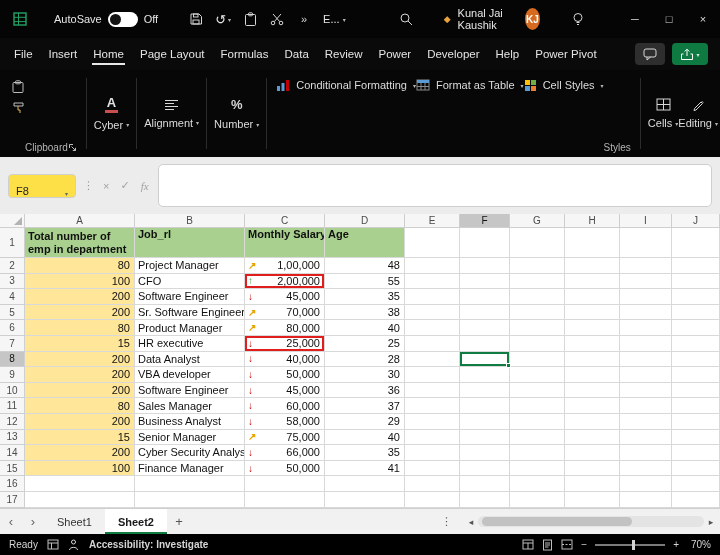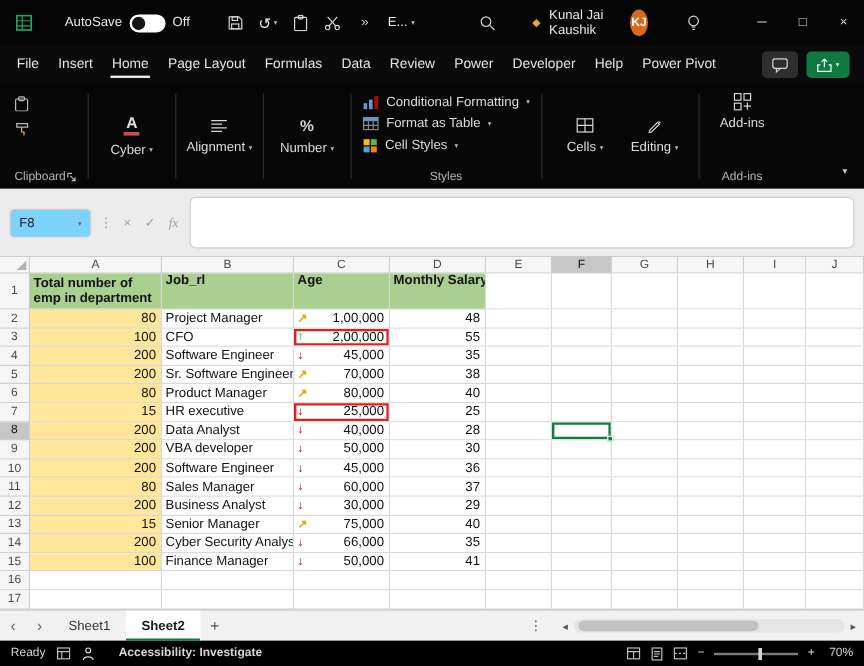--- a/index.html
+++ b/index.html
@@ -34,21 +34,21 @@
 .menu-item.active::after{content:"";position:absolute;left:7px;right:7px;bottom:1px;height:2px;background:#e8e8e8}
 .menu-right{margin-left:auto;display:flex;align-items:center;gap:7px;padding-right:6px}
 .comment-btn{width:30px;height:22px;background:#2e2e2e;border-radius:4px;display:flex;align-items:center;justify-content:center}
 .share-btn{width:36px;height:22px;background:var(--share-green,#0e7a41);border-radius:4px;
   display:flex;align-items:center;justify-content:center;gap:2px;color:#fff}
 
 
 .ribbon{height:87px;background:#070707;display:flex;align-items:stretch;color:#dcdcdc;
   font-size:11px;padding:0 2px 0 10px;flex:0 0 auto;position:relative}
 .vsep{width:1px;background:#2b2b2b;margin:8px 7px;flex:0 0 auto}
-.rb-group,.styles-group,.addins-group{display:flex;flex-direction:column;padding:7px 2px 4px}
+.rb-group,.styles-group,.addins-group{display:flex;padding:7px 2px 4px}
 .rb-row{display:flex;gap:8px}
 .paste-btn{display:flex;flex-direction:column;align-items:center;gap:3px;width:44px}
 .mini-col{display:flex;flex-direction:column;gap:8px;padding-top:3px}
 .grp-label{margin-top:auto;display:flex;align-items:center;justify-content:center;gap:0;
   color:#b5b5b5;font-size:10px;padding-top:3px}
 .rb-drop{display:flex;flex-direction:column;align-items:center;justify-content:center;gap:6px;width:58px}
 .rb-lab-row{display:flex;align-items:center;gap:3px;white-space:nowrap}
 .chev{font-size:6px;color:#b5b5b5}
 .fi{font-weight:bold;font-size:13px;color:#e2e2e2;line-height:12px}
 .fibar{width:13px;height:3px;background:#c94f4f;margin-top:1px}
@@ -57,22 +57,22 @@
 .styles-group{padding-top:6px}
 .style-item{display:flex;align-items:center;gap:6px;height:18px;white-space:nowrap}
 .addins-group .rb-row{gap:14px}
 .big-btn{display:flex;flex-direction:column;align-items:center;gap:4px;width:54px;text-align:center}
 .big-btn .bl{line-height:12px}
 .addw{width:54px;margin-top:auto}
 .rb-collapse{margin-left:auto;align-self:flex-end;padding:0 12px 10px 0;color:#c9c9c9;font-size:8px}
 
 
 .formulabar{height:57px;background:#ececec;display:flex;align-items:center;padding:0 8px;gap:7px;flex:0 0 auto}
-.name-box{width:68px;height:24px;background:#7dd3fc;border:1px solid #cfcfcf;border-radius:4px;
-  display:flex;align-items:center;padding:0 7px;font-size:11px;color:#222}
+.name-box{width:68px;height:24px;background:#fde047;border:1px solid #cfcfcf;border-radius:4px;
+  display:flex;align-items:flex-end;padding:0 7px;font-size:11px;color:#222}
 .name-box .nchev{margin-left:auto;font-size:6px;color:#666}
 .fb-dots{color:#9a9a9a;font-size:11px}
 .fb-btn{color:#a2a2a2;font-size:11px;padding:0 2px}
 .fb-btn.fx{font-style:italic;font-family:"Liberation Serif",serif}
 .formula-input{flex:1;height:43px;background:#fff;border:1px solid #cfcfcf;border-radius:5px;font-size:11px;padding:4px 8px;color:#222}
 
 
 .gridwrap{height:294px;background:#fff;overflow:hidden;flex:0 0 auto}
 .sheet-grid{display:grid;width:720px}
 .cell{border-right:1px solid #d9d9d9;border-bottom:1px solid #d9d9d9;font-size:11px;color:#111;
@@ -105,21 +105,21 @@
 .addtab{width:24px;display:flex;align-items:center;justify-content:center;font-size:13px;color:#555}
 .tabdots{margin-left:auto;display:flex;align-items:center;padding:0 10px;color:#555}
 .hscroll{display:flex;align-items:center;width:258px;padding:0 2px}
 .scr{width:14px;display:flex;align-items:center;justify-content:center;color:#555;font-size:9px}
 .track{flex:1;height:11px;background:#e4e4e4;border-radius:6px;position:relative}
 .thumb{position:absolute;left:4px;top:1px;width:150px;height:9px;background:#c2c2c2;border-radius:5px}
 
 
 .statusbar{height:21px;background:#000;display:flex;align-items:center;color:#d5d5d5;
   font-size:10px;padding:0 9px;gap:9px;flex:0 0 auto}
-.sb-acc{display:flex;align-items:center;gap:20px;font-weight:bold}
+.sb-acc{display:flex;align-items:center;gap:10px;font-weight:bold}
 .sb-icon{display:flex;align-items:center}
 .sb-right{margin-left:auto;display:flex;align-items:center;gap:8px}
 .zoom-slider{width:70px;height:2px;background:#7a7a7a;position:relative}
 .zoom-thumb{position:absolute;left:52%;top:-4px;width:3px;height:10px;background:#d5d5d5}
 .zoom-pct{min-width:24px;text-align:right}
 svg{display:block}
 </style>
 </head>
 <body>
 
@@ -397,22 +397,22 @@
         <div class="cell hdr colhdr">D</div>
         <div class="cell hdr colhdr">E</div>
         <div class="cell hdr colhdr sel">F</div>
         <div class="cell hdr colhdr">G</div>
         <div class="cell hdr colhdr">H</div>
         <div class="cell hdr colhdr">I</div>
         <div class="cell hdr colhdr">J</div>
         <div class="cell hdr rowhdr">1</div>
         <div class="cell green wrap">Total number of emp in department</div>
         <div class="cell green hend">Job_rl</div>
+        <div class="cell green hend">Monthly Salary</div>
         <div class="cell green hend">Age</div>
-        <div class="cell green hend">Monthly Salary</div>
         <div class="cell"></div>
         <div class="cell"></div>
         <div class="cell"></div>
         <div class="cell"></div>
         <div class="cell"></div>
         <div class="cell"></div>
         <div class="cell hdr rowhdr">2</div>
         <div class="cell yellow num">80</div>
         <div class="cell">Project Manager</div>
         <div class="cell c-cell num">
@@ -552,21 +552,21 @@
         <div class="cell"></div>
         <div class="cell"></div>
         <div class="cell"></div>
         <div class="cell"></div>
         <div class="cell"></div>
         <div class="cell hdr rowhdr">12</div>
         <div class="cell yellow num">200</div>
         <div class="cell">Business Analyst</div>
         <div class="cell c-cell num">
           <span class="trend trend-down">↓</span>
-          <span>30,000</span>
+          <span>58,000</span>
         </div>
         <div class="cell num">29</div>
         <div class="cell"></div>
         <div class="cell"></div>
         <div class="cell"></div>
         <div class="cell"></div>
         <div class="cell"></div>
         <div class="cell"></div>
         <div class="cell hdr rowhdr">13</div>
         <div class="cell yellow num">15</div>

